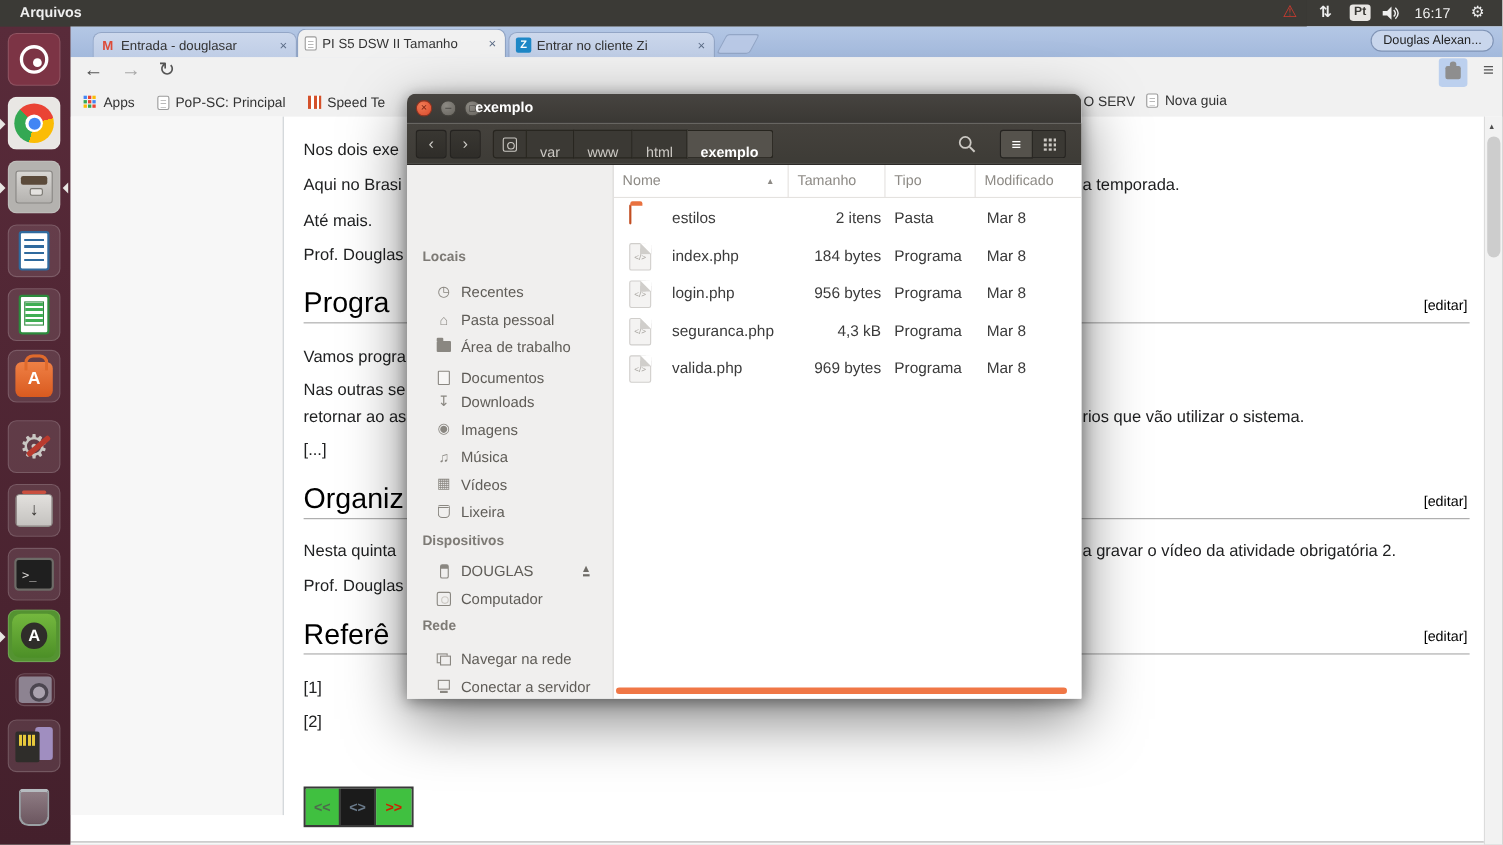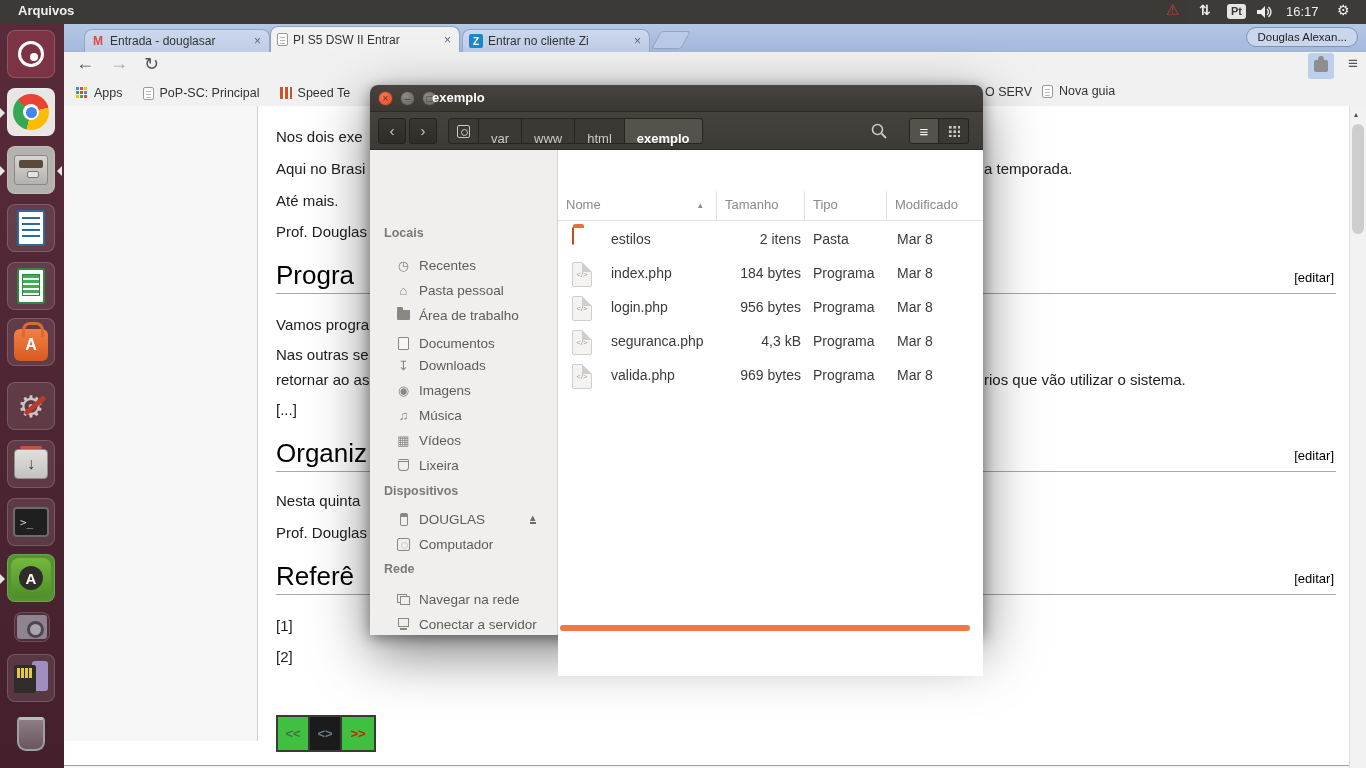--- a/index.html
+++ b/index.html
@@ -140,21 +140,21 @@
   .cssfolder::before { content:""; position:absolute; left:0; top:-3px; width:6px; height:3px; background:#8a8781; border-radius:1px 1px 0 0; }
   .csspage { width:11px; height:13px; background:#f7f6f5; border:1px solid #8a8781; border-radius:1px; display:inline-block; }
   .csstrash { width:11px; height:12px; border:1.5px solid #8a8781; border-radius:2px 2px 4px 4px; border-top:3px double #8a8781; display:inline-block; }
   .cssusb { width:8px; height:13px; border:1.5px solid #8a8781; border-radius:2px; border-top:4px solid #8a8781; display:inline-block; }
   .cssnet { width:13px; height:11px; position:relative; display:inline-block; }
   .cssnet::before { content:""; position:absolute; left:0; top:0; width:8px; height:7px; border:1.5px solid #8a8781; }
   .cssnet::after { content:""; position:absolute; right:0; bottom:0; width:8px; height:7px; border:1.5px solid #8a8781; background:#f0efee; }
   .cssmon { width:11px; height:12px; position:relative; display:inline-block; }
   .cssmon::before { content:""; position:absolute; left:0; top:0; width:9px; height:7px; border:1.5px solid #8a8781; }
   .cssmon::after { content:""; position:absolute; left:2px; bottom:0; width:7px; height:2px; background:#8a8781; }
-  #f-pane { position:absolute; left:188px; top:0; width:425px; height:485px; background:#fff;margin-top:41px; }
+  #f-pane { position:absolute; left:188px; top:0; width:425px; height:485px; background:#fff; }
   #f-header { position:absolute; left:0; top:0; width:100%; height:30px; border-bottom:1px solid #e4e2df; font-size:13px; color:#8d8a85; }
   #f-header .col { position:absolute; top:6px; }
   .hsep { position:absolute; top:0; width:1px; height:30px; background:#e4e2df; }
   .frow { position:absolute; left:0; width:100%; height:34px; font-size:14px; color:#3b3b3b; }
   .frow .fname { position:absolute; left:53px; top:8px; }
   .frow .fsize { position:absolute; left:143px; top:8px; width:100px; text-align:right; }
   .frow .ftype { position:absolute; left:255px; top:8px; }
   .frow .fmod  { position:absolute; left:339px; top:8px; }
   .frow .ficon { position:absolute; left:14px; top:5px; }
   .folder-orange { width:26px; height:19px; background:linear-gradient(#f0895b,#e25c2a); border:1px solid #c2halfway; border:1px solid #c24e22; border-radius:2px; position:relative; margin-top:3px; }
@@ -239,21 +239,21 @@
   <div id="chrome">
 
     <div id="tabstrip">
       <div class="tab" style="left:20px; width:186px;">
         <span class="fav gmail">M</span>
         <span class="tlabel">Entrada - douglasar</span>
         <span class="tclose">×</span>
       </div>
       <div class="tab active" style="left:206px; width:190px;">
         <span class="fav page"></span>
-        <span class="tlabel">PI S5 DSW II Entrar</span>
+        <span class="tlabel">PI S5 DSW II Tamanho</span>
         <span class="tclose">×</span>
       </div>
       <div class="tab" style="left:398px; width:188px;">
         <span class="fav zimbra">Z</span>
         <span class="tlabel">Entrar no cliente Zi</span>
         <span class="tclose">×</span>
       </div>
       <div id="tab-stub"></div>
       <div id="profile-btn">Douglas Alexan...</div>
     </div>
@@ -319,20 +319,21 @@
       <span class="wfrag" style="left:212px; top:265px;">retornar ao as</span>
       <span class="wfrag" style="left:920px; top:265px;">rios que vão utilizar o sistema.</span>
       <span class="wfrag" style="left:212px; top:295px;">[...]</span>
 
       <div class="wikisec" style="top:332px;">
         <span class="ht">Organiz</span>
         <span class="ed">[editar]</span>
       </div>
 
       <span class="wfrag" style="left:212px; top:386px;">Nesta quinta</span>
+      <span class="wfrag" style="left:920px; top:386px;">a gravar o vídeo da atividade obrigatória 2.</span>
       <span class="wfrag" style="left:212px; top:418px;">Prof. Douglas</span>
 
       <div class="wikisec" style="top:455px;">
         <span class="ht">Referê</span>
         <span class="ed">[editar]</span>
       </div>
 
       <span class="wfrag" style="left:212px; top:511px;">[1]</span>
       <span class="wfrag" style="left:212px; top:542px;">[2]</span>
 

